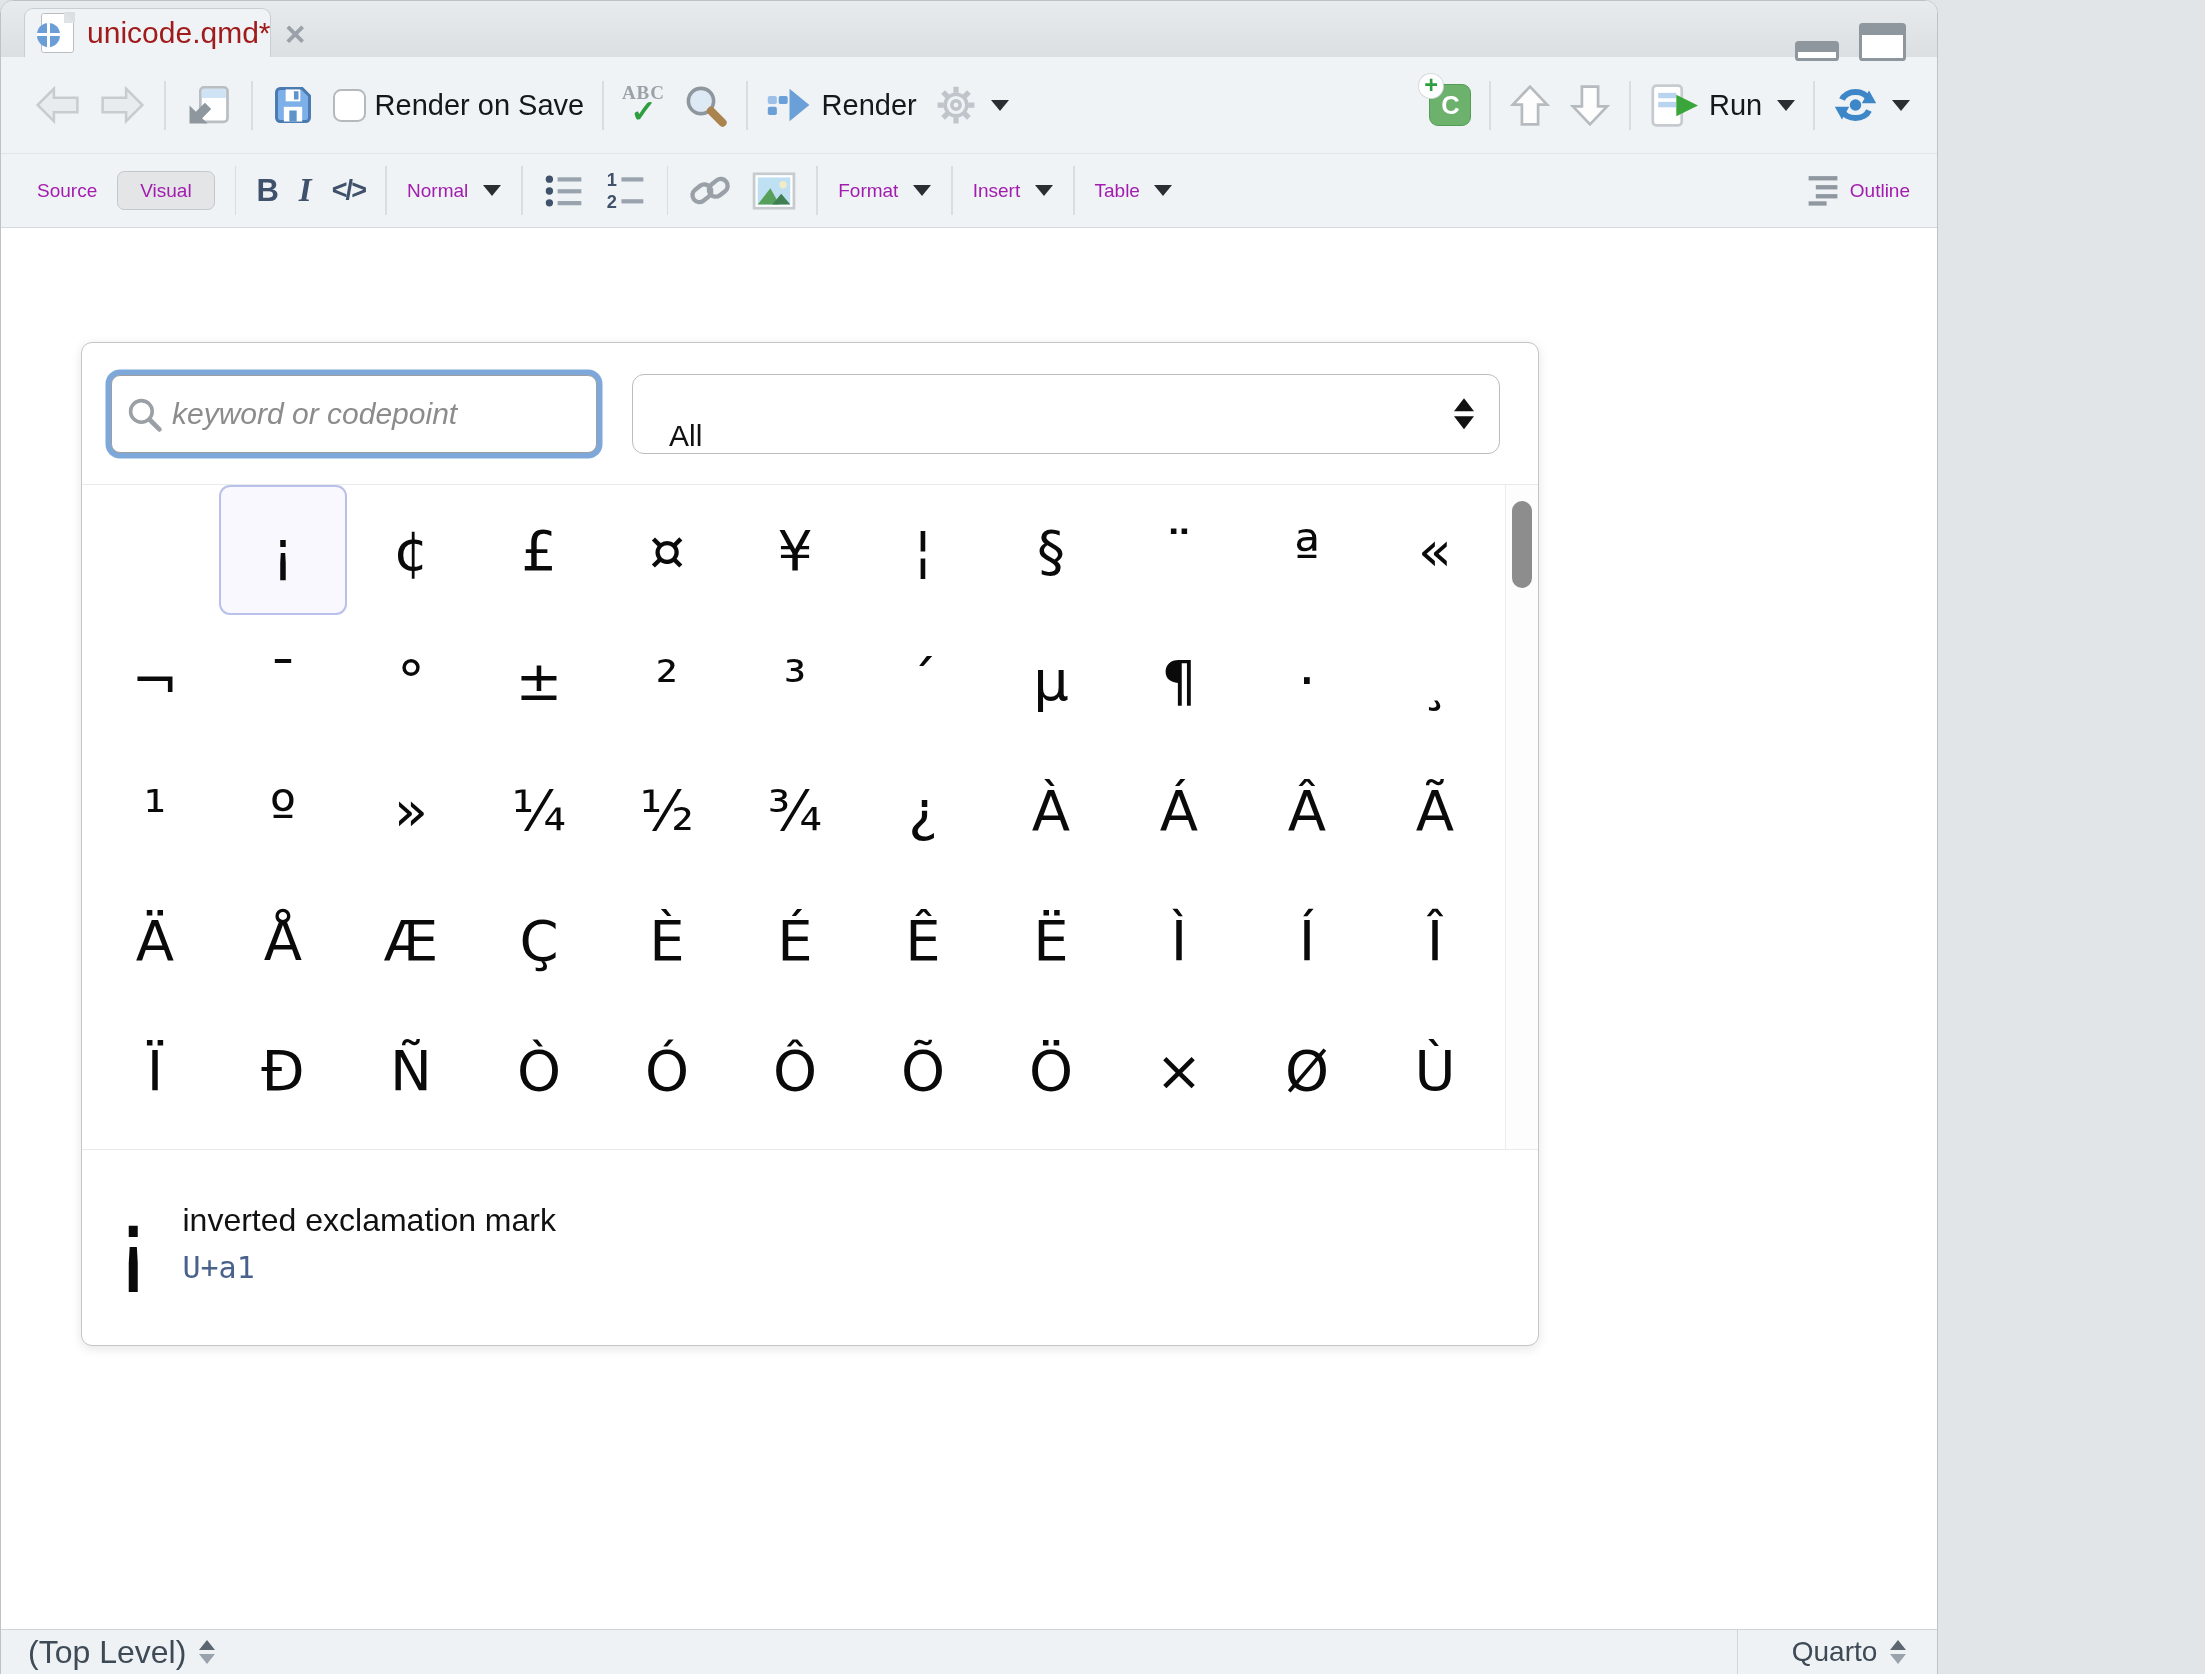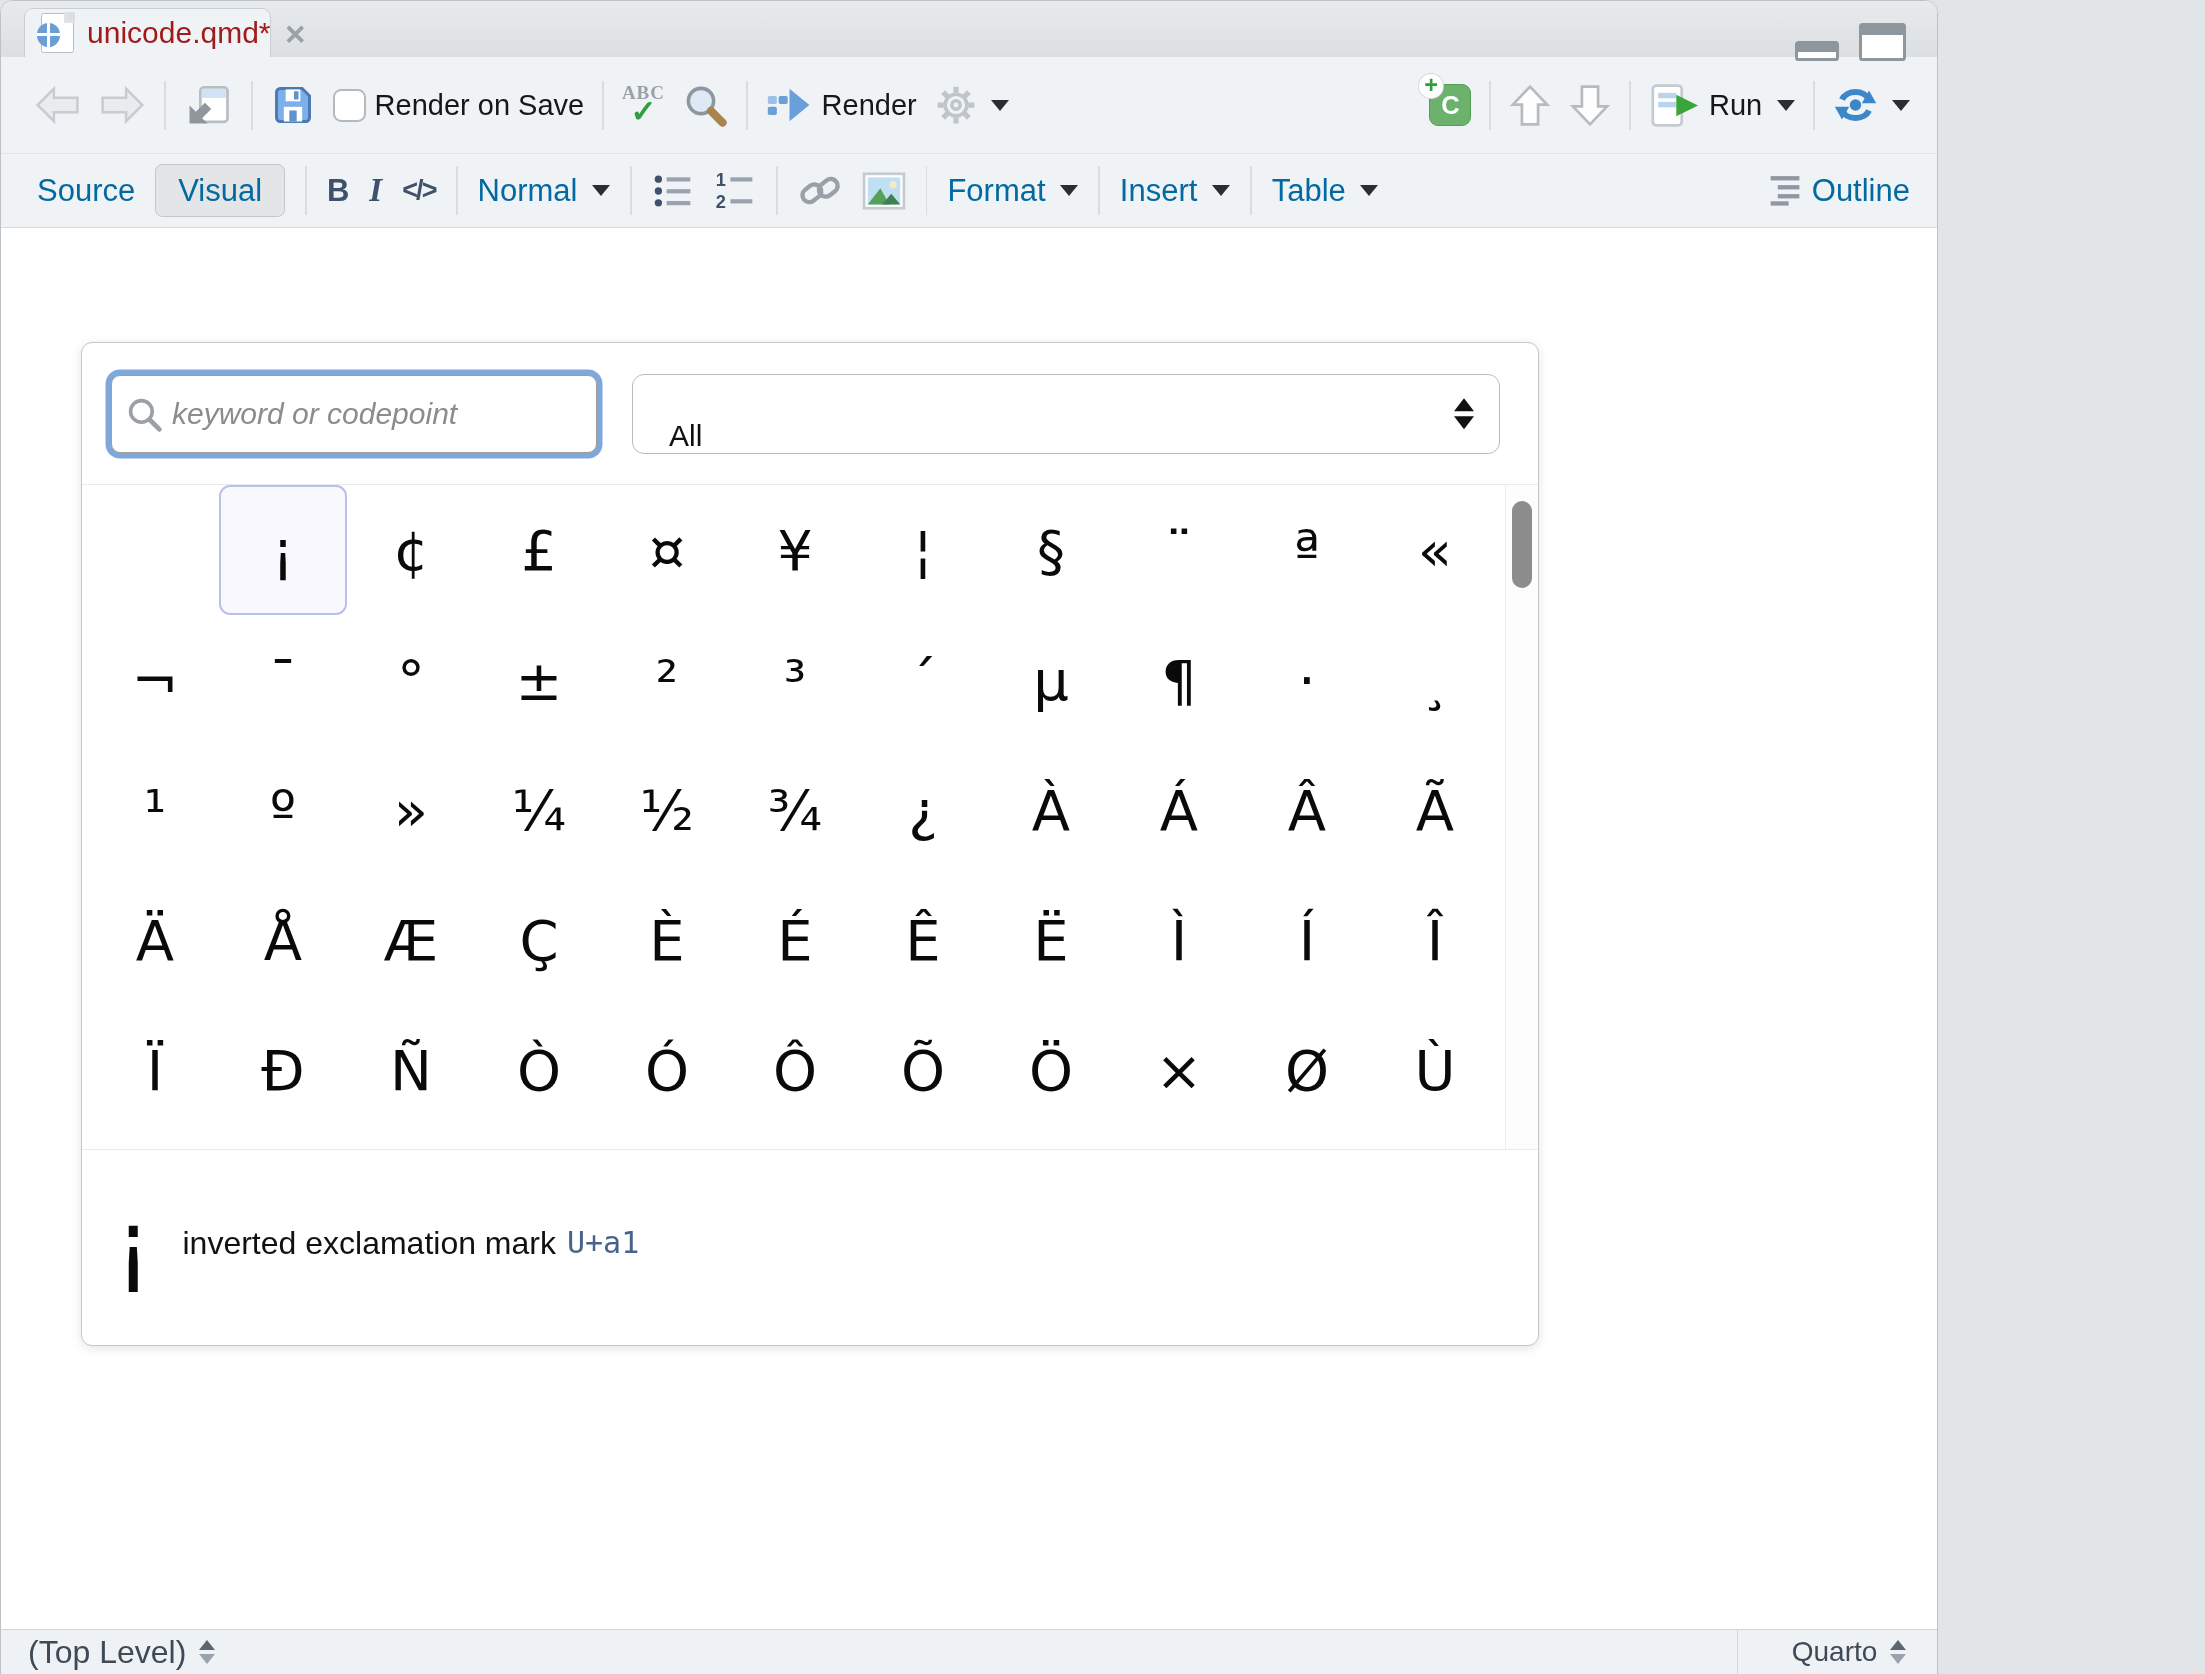--- a/index.html
+++ b/index.html
@@ -28,21 +28,21 @@
   .win-controls { position:absolute; right:31px; top:22px; display:flex; align-items:flex-end; gap:20px; }
   .win-min { width:44px; height:20px; background:#fff; border:3.6px solid #8f979e; border-top:11px solid #8f979e; border-radius:3.6px; }
   .win-max { width:47px; height:38px; background:#fff; border:3.6px solid #8f979e; border-top:12.7px solid #8f979e; border-radius:3.6px; }
 
   
   .toolbar { background:#f0f3f5; display:flex; align-items:center; flex:none; }
   .toolbar-main { height:96px; padding:0 27px 0 33px; gap:18px; }
   .toolbar-format { height:75px; padding:0 27px 0 36px; gap:20px; border-top:1.8px solid #e2e5e8; border-bottom:1.8px solid #d6dade; }
   .vsep { width:1.8px; height:49px; background:#d9dde0; flex:none; }
   .tb-label { font-size:29px; color:#15181b; white-space:nowrap; }
-  .tb-label2 { font-size:31px; color:#0369a1; white-space:nowrap; }
+  .tb-label2 { font-size:19px; color:#a21caf; white-space:nowrap; }
   .caret { width:0; height:0; border-left:9px solid transparent; border-right:9px solid transparent;
     border-top:11.8px solid #2a2e32; margin-left:5.5px; }
   .tbtn { display:flex; align-items:center; gap:9px; cursor:default; }
   .checkbox { width:33px; height:33px; background:#fff; border:2.7px solid #b4b9be; border-radius:8.2px; }
   .abc { display:flex; flex-direction:column; align-items:center; line-height:1; }
   .abc .abc-txt { font-size:19px; font-weight:bold; color:#9aa1a8; letter-spacing:0.9px; font-family:"Liberation Serif",serif; }
   .abc .abc-check { color:#2f9e3f; font-size:31px; font-weight:bold; margin-top:-5.5px; }
   .greenc { position:relative; width:42px; height:42px; background:#6cb26c; border:1.8px solid #539e54;
     border-radius:9px; color:#fff; font-size:25.5px; font-weight:bold; display:flex; align-items:center; justify-content:center; }
   .greenc .badge { position:absolute; left:-11px; top:-11px; width:23.6px; height:23.6px; border-radius:50%;
@@ -78,21 +78,21 @@
   .picker-grid { position:relative; flex:none; height:666px; border-top:1.8px solid #e9eaec; border-bottom:1.8px solid #e9eaec;
     display:grid; grid-template-columns:repeat(11,128px); grid-auto-rows:130px; padding-left:9px; overflow:hidden; }
   .cell { display:flex; align-items:center; justify-content:center; font-family:"DejaVu Sans",sans-serif;
     font-size:56px; color:#0a0a0a; border-radius:11px; cursor:default; }
   .cell.selected { background:#f8f8fe; border:2.7px solid #b9c1ea; }
   .scrolltrack { position:absolute; right:0; top:0; width:33px; height:100%; background:#fdfdfd; border-left:1.8px solid #ededee; }
   .scrollthumb { position:absolute; right:6.4px; top:16.4px; width:20px; height:87px; border-radius:10px; background:#8d8d8d; }
 
   .picker-preview { flex:1; display:flex; align-items:center; padding:0 36px 9px 33px; gap:31px; }
   .preview-char { font-family:"DejaVu Sans",sans-serif; font-size:91px; color:#0a0a0a; line-height:1; flex:none; }
-  .preview-text { display:flex; flex-direction:row; gap:11px; }
+  .preview-text { display:flex; flex-direction:column; gap:11px; }
   .preview-name { font-size:32px; color:#111; }
   .preview-code { font-size:30px; color:#49628b; font-family:"DejaVu Sans Mono",monospace; }
 
   
   .statusbar { height:45px; flex:none; background:#eef2f5; border-top:1.8px solid #cfd4d8; display:flex; align-items:center; }
   .status-left { flex:1; display:flex; align-items:center; gap:12.7px; padding-left:27px; font-size:32px; color:#3e4a55; height:100%; }
   .status-right { width:200px; height:100%; border-left:1.8px solid #d2d6da; display:flex; align-items:center;
     justify-content:flex-end; gap:12.7px; padding-right:31px; font-size:28px; color:#3e4a55; }
   .sort-arrows { display:flex; flex-direction:column; gap:3.6px; }
   .sort-arrows .u { width:0;height:0;border-left:8.2px solid transparent;border-right:8.2px solid transparent;border-bottom:10px solid #5b6670; }

